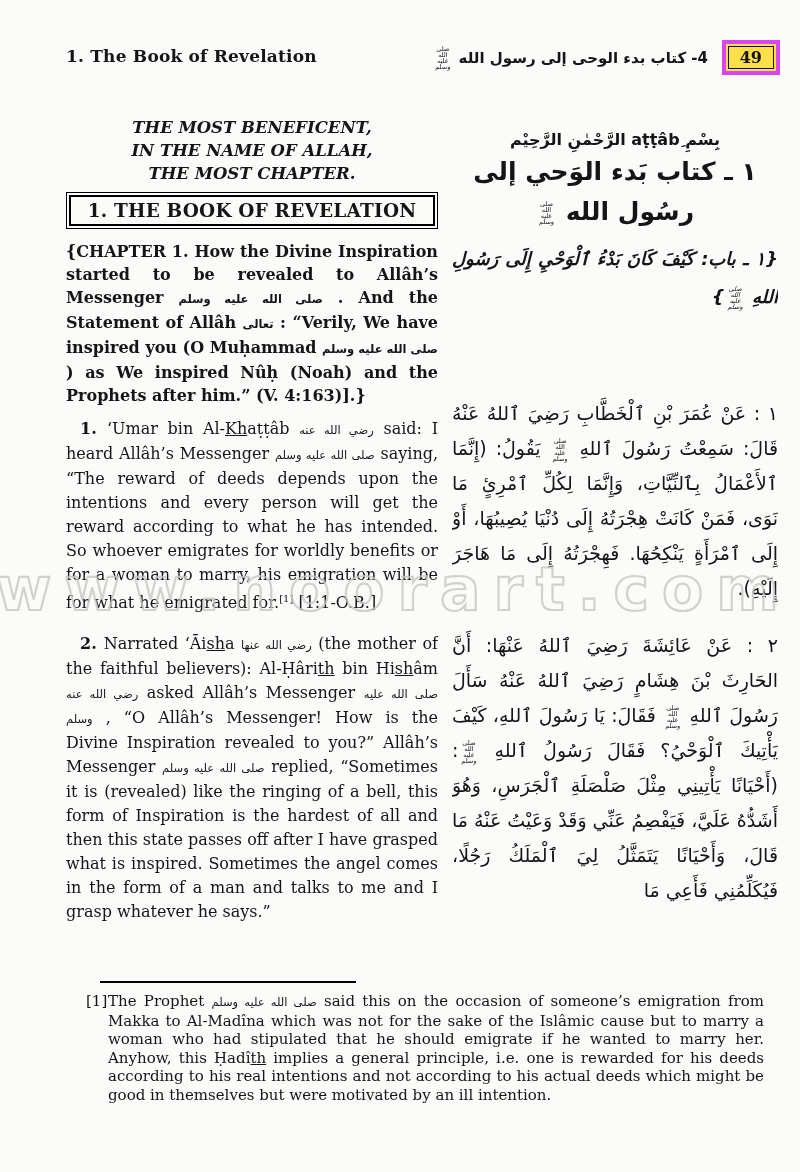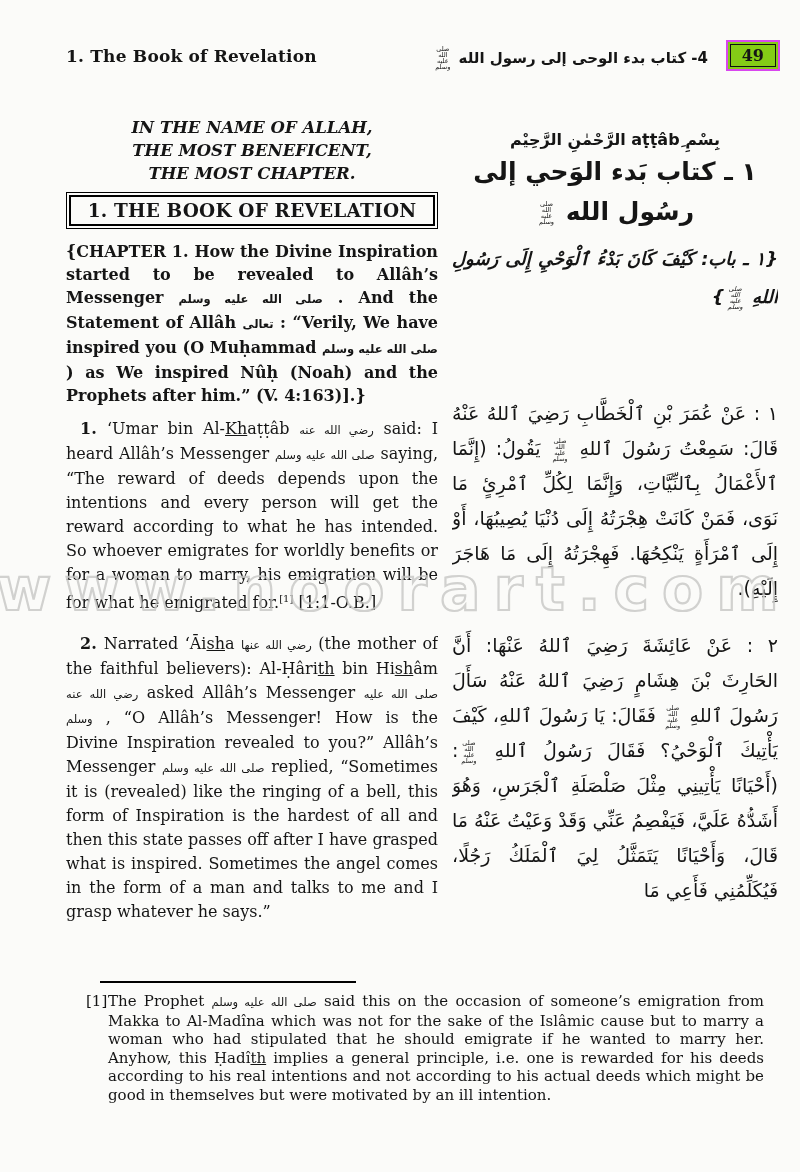--- a/index.html
+++ b/index.html
@@ -5,21 +5,21 @@
   html,body{margin:0;padding:0;}
   body{
     width:800px;height:1172px;position:relative;overflow:hidden;
     background:#fbfbf9;color:#151515;
     font-family:"DejaVu Serif", serif;
   }
   
   .header{position:absolute;top:46px;left:66px;right:92px;display:flex;align-items:flex-start;}
   .header-en{font-size:17px;font-weight:700;letter-spacing:.2px;}
   .header-ar{margin-left:auto;direction:rtl;font-family:"DejaVu Sans",sans-serif;font-size:15px;font-weight:700;}
-  .pagebox{position:absolute;top:40px;right:20px;border:2px solid #d946ef;padding:2px;background:#84cc16;}
+  .pagebox{position:absolute;top:40px;right:20px;border:4px solid #d946ef;padding:2px;background:#fde047;}
   .pagebox-inner{border:1.5px solid #111;padding:1px 11px;font-weight:700;font-size:16px;}
   
   .col-en{position:absolute;left:66px;top:116px;width:372px;max-height:862px;overflow:hidden;}
   .col-ar{position:absolute;left:452px;top:128px;width:326px;max-height:850px;overflow:hidden;}
   .basmala{font-size:16.5px;font-weight:700;font-style:italic;text-align:center;line-height:23px;}
   .title-box{margin-top:7px;border:1.5px solid #000;padding:2px;}
   .title-box-inner{border:2.5px solid #000;text-align:center;font-weight:700;font-size:18.5px;padding:3px 2px;letter-spacing:.2px;}
   .chapter{margin-top:11px;font-weight:700;font-size:16px;line-height:23px;text-align:justify;}
   .hadith-en{margin-top:10px;font-size:16px;line-height:24px;text-align:justify;text-indent:14px;}
   .hadith-en.second{margin-top:17px;}
@@ -57,22 +57,22 @@
 <div class="header">
   <div class="header-en">1. The Book of Revelation</div>
   <div class="header-ar ar-text"><span>4- كتاب بدء الوحى إلى رسول الله </span><span class="r-saw">صلى الله عليه وسلم</span></div>
 </div>
 <div class="pagebox">
   <div class="pagebox-inner">49</div>
 </div>
 
 <div class="col-en">
   <div class="basmala">
+    <div>THE MOST BENEFICENT,</div>
     <div>IN THE NAME OF ALLAH,</div>
-    <div>THE MOST BENEFICENT,</div>
     <div>THE MOST CHAPTER.</div>
   </div>
   <div class="title-box">
     <div class="title-box-inner">1. THE BOOK OF REVELATION</div>
   </div>
   <div class="chapter"><span class="r-b">{CHAPTER 1.  How the Divine Inspiration started to be revealed to Allâh’s Messenger </span><span class="r-ar">صلى الله عليه وسلم</span><span class="r-b"> . And the Statement of Allâh </span><span class="r-ar">تعالى</span><span class="r-b"> : “Verily, We have inspired you (O Muḥammad </span><span class="r-ar">صلى الله عليه وسلم</span><span class="r-b"> ) as We inspired Nûḥ (Noah) and the Prophets after him.” (V. 4:163)].}</span></div>
   <div class="hadith-en"><span class="r-b">1. </span><span>‘Umar bin Al-</span><span class="r-u">Kh</span><span>aṭṭâb </span><span class="r-ar">رضي الله عنه</span><span> said: I heard Allâh’s Messenger </span><span class="r-ar">صلى الله عليه وسلم</span><span> saying, “The reward of deeds depends upon the intentions and every person will get the reward according to what he has intended. So whoever emigrates for worldly benefits or for a woman to marry, his emigration will be for what he emigrated for.</span><span class="r-sup">[1]</span><span> </span><span class="r-i">[1:1-O.B.]</span></div>
   <div class="hadith-en second"><span class="r-b">2. </span><span>Narrated ‘Āi</span><span class="r-u">sh</span><span>a </span><span class="r-ar">رضي الله عنها</span><span> (the mother of the faithful believers): Al-Ḥâri</span><span class="r-u">th</span><span> bin Hi</span><span class="r-u">sh</span><span>âm </span><span class="r-ar">رضي الله عنه</span><span> asked Allâh’s Messenger </span><span class="r-ar">صلى الله عليه وسلم</span><span> , “O Allâh’s Messenger! How is the Divine Inspiration revealed to you?” Allâh’s Messenger </span><span class="r-ar">صلى الله عليه وسلم</span><span> replied, “Sometimes it is (revealed) like the ringing of a bell, this form of Inspiration is the hardest of all and then this state passes off after I have grasped what is inspired. Sometimes the angel comes in the form of a man and talks to me and I grasp whatever he says.”</span></div>
 </div>
 

